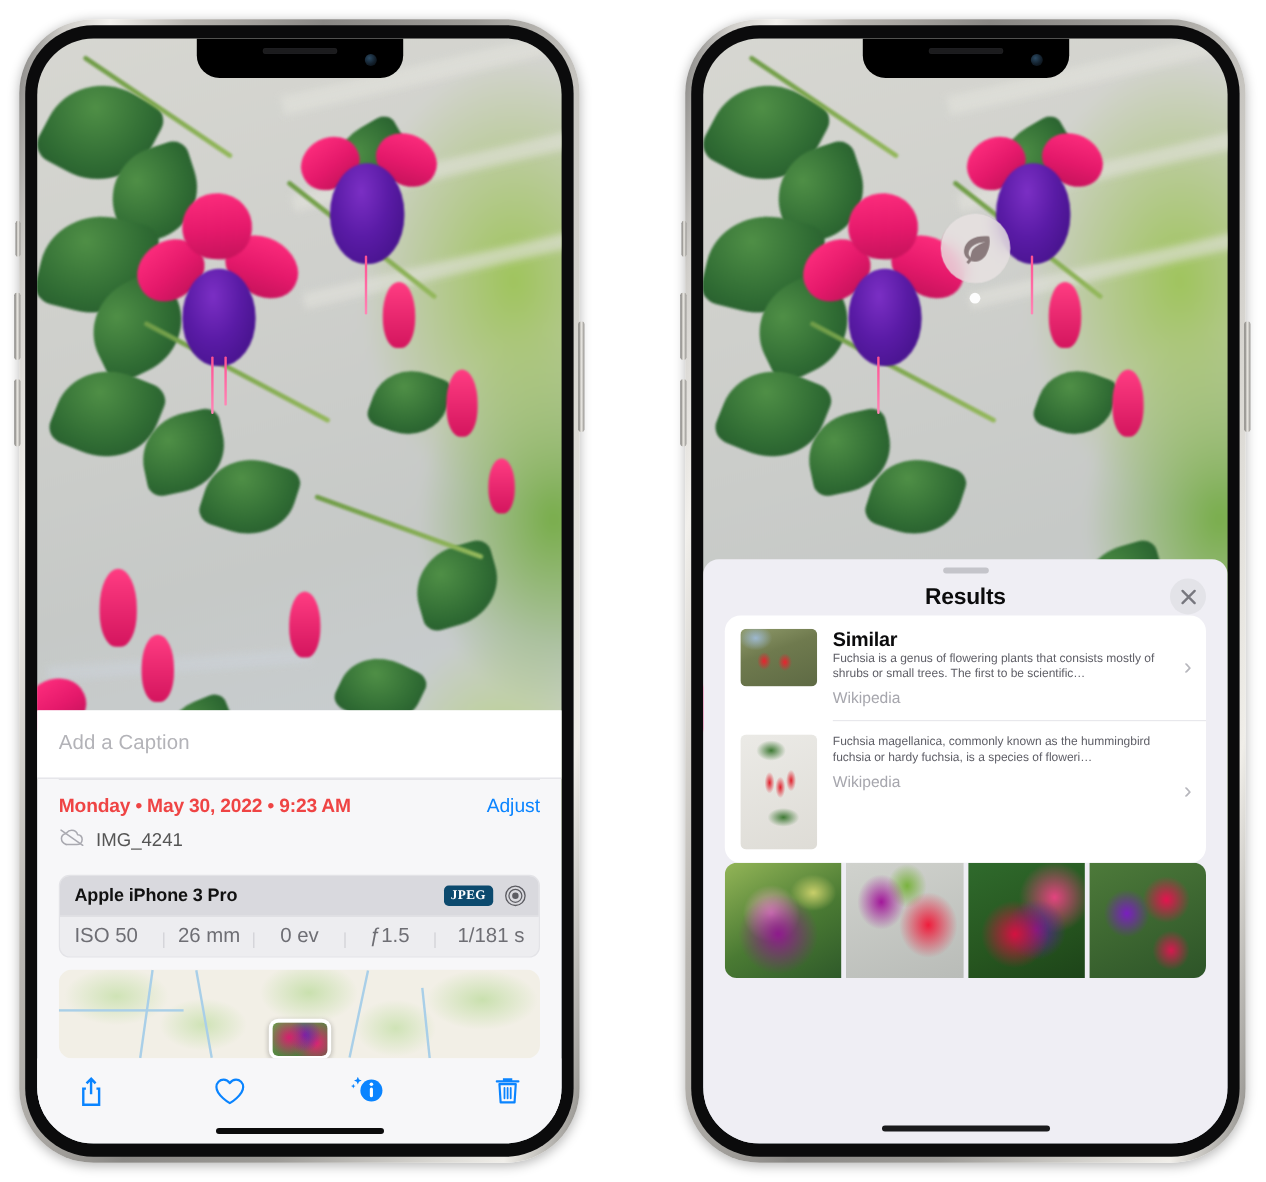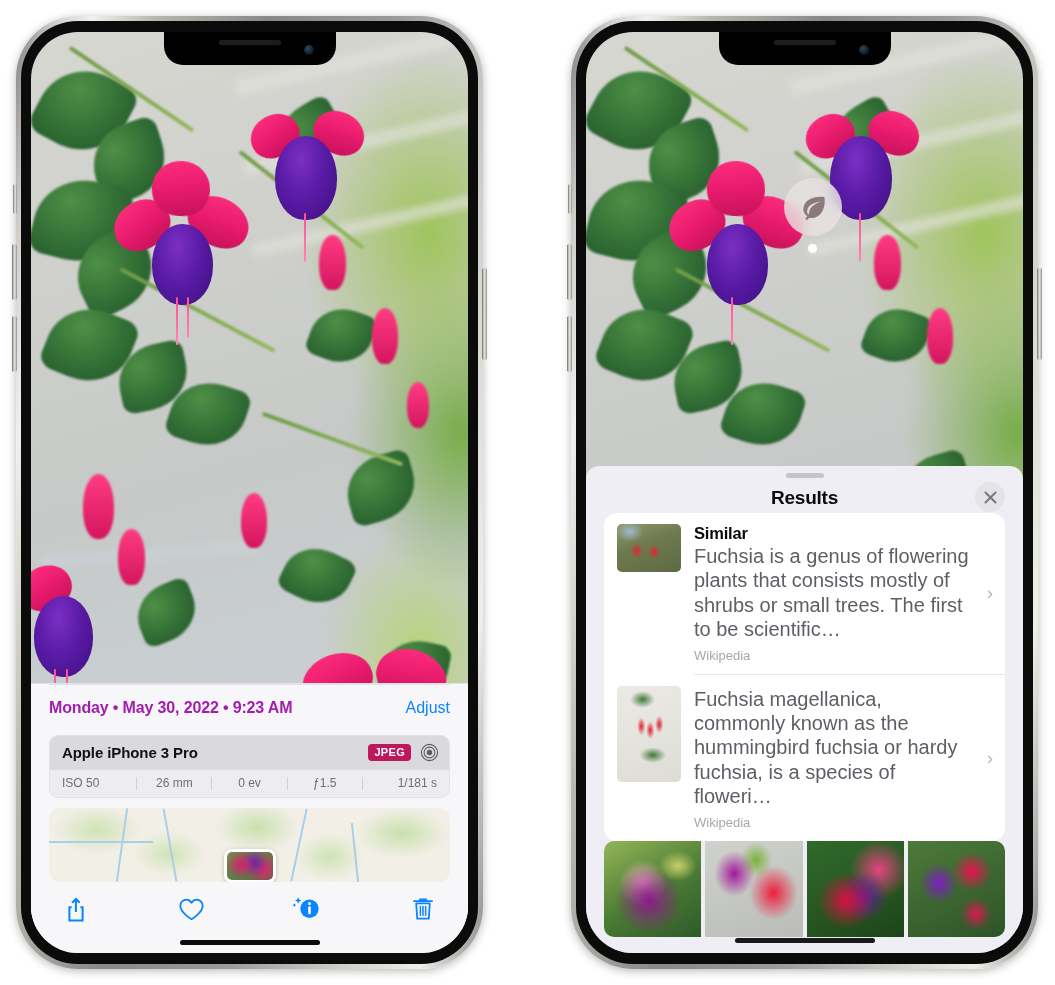--- a/index.html
+++ b/index.html
@@ -126,51 +126,51 @@
   }
   .sparkles { position: absolute; left: -10px; top: -8px; width: 20px; height: 20px; }
   .lookup-text { font-size: 16.5px; font-weight: 700; color: #111; letter-spacing: -.1px; }
   .lookup-text .sub { font-weight: 400; color: #9a9aa0; }
   .chev { color: #b5b5ba; font-size: 15px; margin-left: 4px; font-weight: 500; }
 
   .inner-sep { height: 1px; background: #e4e4e8; margin: 0 18px; }
 
   .meta-block { padding: 14px 18px 10px 18px; }
   .meta-line1 { display: flex; align-items: baseline; justify-content: space-between; }
-  .meta-date { font-size: 16px; font-weight: 700; color: #a21caf; letter-spacing: -.15px; }
+  .meta-date { font-size: 16px; font-weight: 700; color: #ef4444; letter-spacing: -.15px; }
   .adjust { font-size: 16px; color: #0a84ff; font-weight: 400; }
   .meta-line2 { display: flex; align-items: center; gap: 9px; margin-top: 8px; }
   .fname { font-size: 15.5px; color: #555; }
 
   .cam-card {
     margin: 8px 18px 0 18px; border-radius: 9px; overflow: hidden;
     background: #ededf0; border: 1px solid #e3e3e7;
   }
   .cam-head {
     background: #d9d9de; display: flex; align-items: center; justify-content: space-between;
     padding: 7px 10px 7px 12px;
   }
   .cam-model { font-size: 15px; font-weight: 700; color: #111; letter-spacing: -.1px; }
   .cam-head-right { display: flex; align-items: center; gap: 9px; }
   .badge-jpeg {
-    background: #be185d; color: #fff; font-size: 11px; font-weight: 700;
-    padding: 2px 6px 3px 6px; border-radius: 4px; letter-spacing: .3px;
+    background: #0c4a6e; color: #fff; font-size: 11px; font-weight: 700;
+    padding: 2px 6px 3px 6px; border-radius: 4px; letter-spacing: .3px; font-family: Liberation Serif, serif;
   }
   .ring-icon { width: 19px; height: 19px; }
   .cam-body { padding: 8px 12px 9px 12px; }
   .cam-lens { font-size: 15px; color: #4b4b50; }
   .cam-row2 { display: flex; align-items: center; justify-content: space-between; margin-top: 4px; }
   .cam-spec { font-size: 15px; color: #4b4b50; }
   .badge-vibrant {
     border: 1px solid #b2b2b8; border-radius: 11px; color: #6b6b71;
     font-size: 11px; letter-spacing: .4px; padding: 2px 10px 3px 10px;
   }
   .cam-exif {
     border-top: 1px solid #dcdce1; display: flex; align-items: flex-end;
-    padding: 6px 12px 7px 12px; font-size: 12px; color: #6e6e74;
+    padding: 6px 12px 7px 12px; font-size: 17px; color: #6e6e74;
   }
   .cam-exif .cell { flex: 1; text-align: center; }
   .cam-exif .cell:first-child { text-align: left; }
   .cam-exif .cell:last-child { text-align: right; }
   .cam-exif .bar { width: 1px; height: 13px; background: #cfcfd5; }
 
   .map-wrap { margin: 10px 18px 0 18px; border-radius: 11px; overflow: hidden; position: relative; height: 74px; }
   .map-bg {
     position: absolute; inset: 0;
     background:
@@ -256,21 +256,21 @@
     background:
       radial-gradient(ellipse 9% 13% at 38% 42%, #e0202c 0%, rgba(224,32,44,0) 72%),
       radial-gradient(ellipse 9% 13% at 52% 46%, #e0202c 0%, rgba(224,32,44,0) 72%),
       radial-gradient(ellipse 9% 13% at 66% 40%, #e0202c 0%, rgba(224,32,44,0) 72%),
       radial-gradient(ellipse 26% 12% at 40% 14%, #3f7a35 0%, rgba(63,122,53,0) 74%),
       radial-gradient(ellipse 28% 11% at 56% 72%, #3f7a35 0%, rgba(63,122,53,0) 74%),
       linear-gradient(160deg,#ebeae6,#dedcd6);
   }
   .know-txt { flex: 1; min-width: 0; }
   .know-title { font-size: 16.5px; font-weight: 700; color: #0b0b0c; letter-spacing: -.2px; }
-  .know-desc { font-size: 20px; color: #5e5e66; line-height: 1.22; margin-top: 1px; }
+  .know-desc { font-size: 10px; color: #5e5e66; line-height: 1.22; margin-top: 1px; }
   .know-src { font-size: 13px; color: #a6a6ad; margin-top: 6px; }
   .know-chev { align-self: center; color: #b6b6bc; font-size: 19px; flex: none; padding-left: 2px; }
   .know-sep { height: 1px; background: #e8e8ec; margin-left: 90px; }
 
   .web-strip { display: flex; gap: 4px; margin: 0 18px; border-radius: 10px; overflow: hidden; }
   .web-img { flex: 1; height: 96px; }
   .wi1 { background:
       radial-gradient(circle at 46% 62%, #8e1a8c 0%, rgba(142,26,140,0) 42%),
       radial-gradient(circle at 40% 44%, #f0a8c8 0%, rgba(240,168,200,0) 30%),
       radial-gradient(ellipse 30% 24% at 76% 26%, #c9cf6a 0%, rgba(201,207,106,0) 66%),
@@ -382,29 +382,40 @@
           <div class="bud" style="left:20%;top:54%;width:6%;height:6%;"></div>
           <div class="bud" style="left:48%;top:50%;width:6%;height:6%;"></div>
           <div class="bud" style="left:66%;top:22%;width:6%;height:6%;"></div>
           <div class="bud" style="left:78%;top:30%;width:6%;height:6%;"></div>
           <div class="bud" style="left:86%;top:38%;width:5%;height:5%;"></div>
           <div class="bud" style="left:56%;top:76%;width:6%;height:6%;"></div>
         </div>
 
         <div class="sheet">
 
+          <div class="caption-field">Add a Caption</div>
           <div class="row-sep"></div>
 
 
           <div class="inner-sep"></div>
 
           <div class="meta-block">
             <div class="meta-line1">
               <span class="meta-date">Monday • May 30, 2022 • 9:23 AM</span>
               <span class="adjust">Adjust</span>
+            </div>
+            <div class="meta-line2">
+              <span>
+                <svg width="22" height="16" viewBox="0 0 26 18" aria-hidden="true">
+                  <path d="M7.2 15.8h10.6c3 0 5.2-2.1 5.2-4.9 0-2.6-1.9-4.6-4.4-4.8-.8-2.6-3.1-4.3-5.9-4.3-2 0-3.8.9-4.9 2.4" fill="none" stroke="#a9a9b0" stroke-width="1.5" stroke-linecap="round"></path>
+                  <path d="M6.6 5.1C4.3 5.6 2.6 7.5 2.6 10c0 2.6 1.9 4.7 4.6 5.8" fill="none" stroke="#a9a9b0" stroke-width="1.5" stroke-linecap="round"></path>
+                  <path d="M2.2 1.6L23.6 16.6" stroke="#a9a9b0" stroke-width="1.5" stroke-linecap="round"></path>
+                </svg>
+              </span>
+              <span class="fname">IMG_4241</span>
             </div>
           </div>
 
           <div class="cam-card">
             <div class="cam-head">
               <span class="cam-model">Apple iPhone 3 Pro</span>
               <span class="cam-head-right">
                 <span class="badge-jpeg">JPEG</span>
                 <span class="ring-icon">
                   <svg width="19" height="19" viewBox="0 0 24 24" aria-hidden="true">

